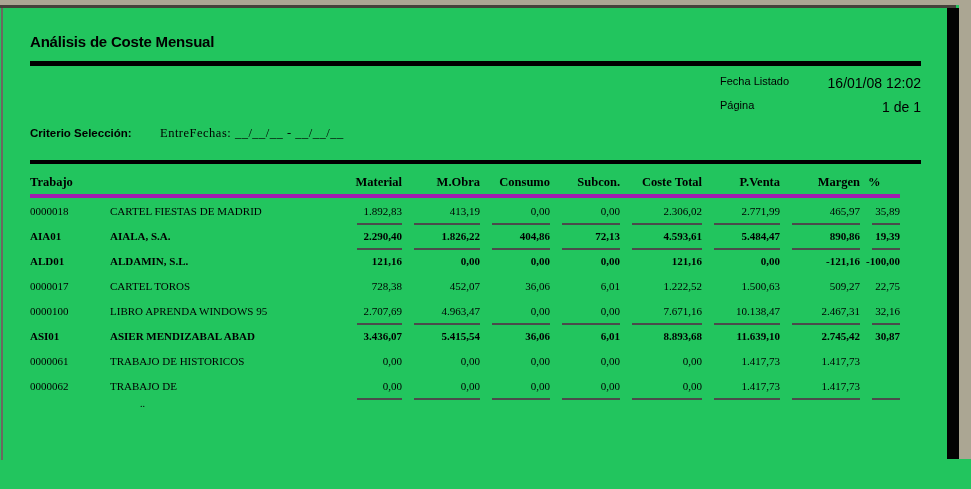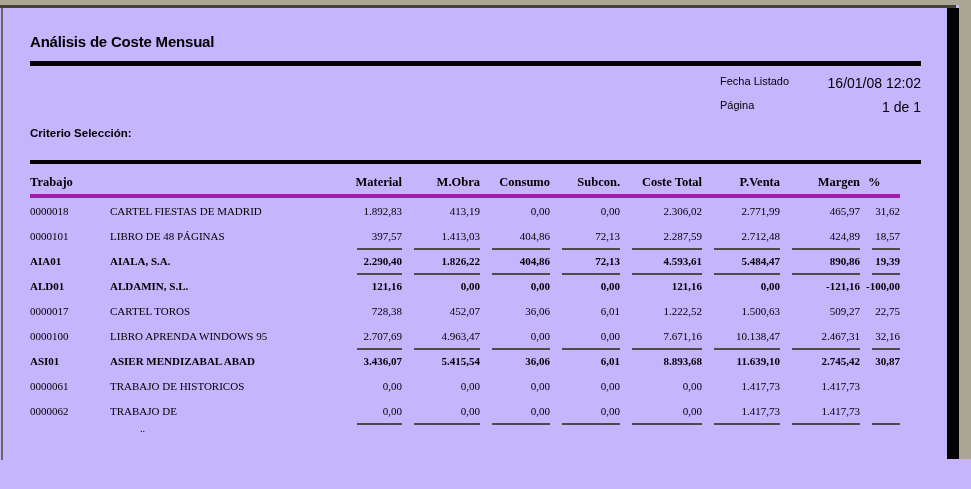--- a/index.html
+++ b/index.html
@@ -1,18 +1,18 @@
 <!DOCTYPE html>
 <html><head>
 <meta charset="utf-8">
 <style>
   html,body { margin:0; padding:0; background:#ffffff; }
   .screen {
     position:relative; width:971px; height:489px; overflow:hidden;
-    background:#c4b5fd; font-family:"Liberation Sans", sans-serif;
+    background:#22c55e; font-family:"Liberation Sans", sans-serif;
   }
   
   .top-tan   { position:absolute; left:0; top:0; width:971px; height:5px; }
   .top-dark  { position:absolute; left:0; top:5px; width:956px; height:3px; }
   .left-line { position:absolute; left:1px; top:8px; width:2px; height:452px; }
   .right-bar { position:absolute; left:947px; top:8px; width:12px; height:451px; }
   .right-tan { position:absolute; left:959px; top:0; width:12px; height:459px; }
 
   
   .title {
@@ -75,20 +75,21 @@
 
   <div class="title">Análisis de Coste Mensual</div>
   <div class="rule rule-title"></div>
 
   <div class="meta-label meta-r1">Fecha Listado</div>
   <div class="meta-value meta-r1">16/01/08 12:02</div>
   <div class="meta-label meta-r2">Página</div>
   <div class="meta-value meta-r2">1 de 1</div>
 
   <div class="criteria-label">Criterio Selección:</div>
+  <div class="criteria-value">EntreFechas: __/__/__  -  __/__/__</div>
   <div class="rule rule-criteria"></div>
 
   <table class="report">
     <colgroup>
       <col style="width:80px">
         <col style="width:235px">
         <col style="width:57px">
       <col style="width:78px">
         <col style="width:70px">
         <col style="width:70px">
@@ -114,33 +115,21 @@
         <tr class="r-detail">
           <td class="c-code">0000018</td>
           <td class="c-name">CARTEL FIESTAS DE MADRID</td>
           <td class="c-num">1.892,83</td>
           <td class="c-num">413,19</td>
           <td class="c-num">0,00</td>
           <td class="c-num">0,00</td>
           <td class="c-num">2.306,02</td>
           <td class="c-num">2.771,99</td>
           <td class="c-num">465,97</td>
-          <td class="c-num">31,62</td>
-        </tr>
-        <tr class="r-detail">
-          <td class="c-code">0000101</td>
-          <td class="c-name">LIBRO DE 48 PÁGINAS</td>
-          <td class="c-num">397,57</td>
-          <td class="c-num">1.413,03</td>
-          <td class="c-num">404,86</td>
-          <td class="c-num">72,13</td>
-          <td class="c-num">2.287,59</td>
-          <td class="c-num">2.712,48</td>
-          <td class="c-num">424,89</td>
-          <td class="c-num">18,57</td>
+          <td class="c-num">35,89</td>
         </tr>
         <tr class="r-group">
           <td class="c-code">AIA01</td>
           <td class="c-name">AIALA, S.A.</td>
           <td class="c-num">2.290,40</td>
           <td class="c-num">1.826,22</td>
           <td class="c-num">404,86</td>
           <td class="c-num">72,13</td>
           <td class="c-num">4.593,61</td>
           <td class="c-num">5.484,47</td>

